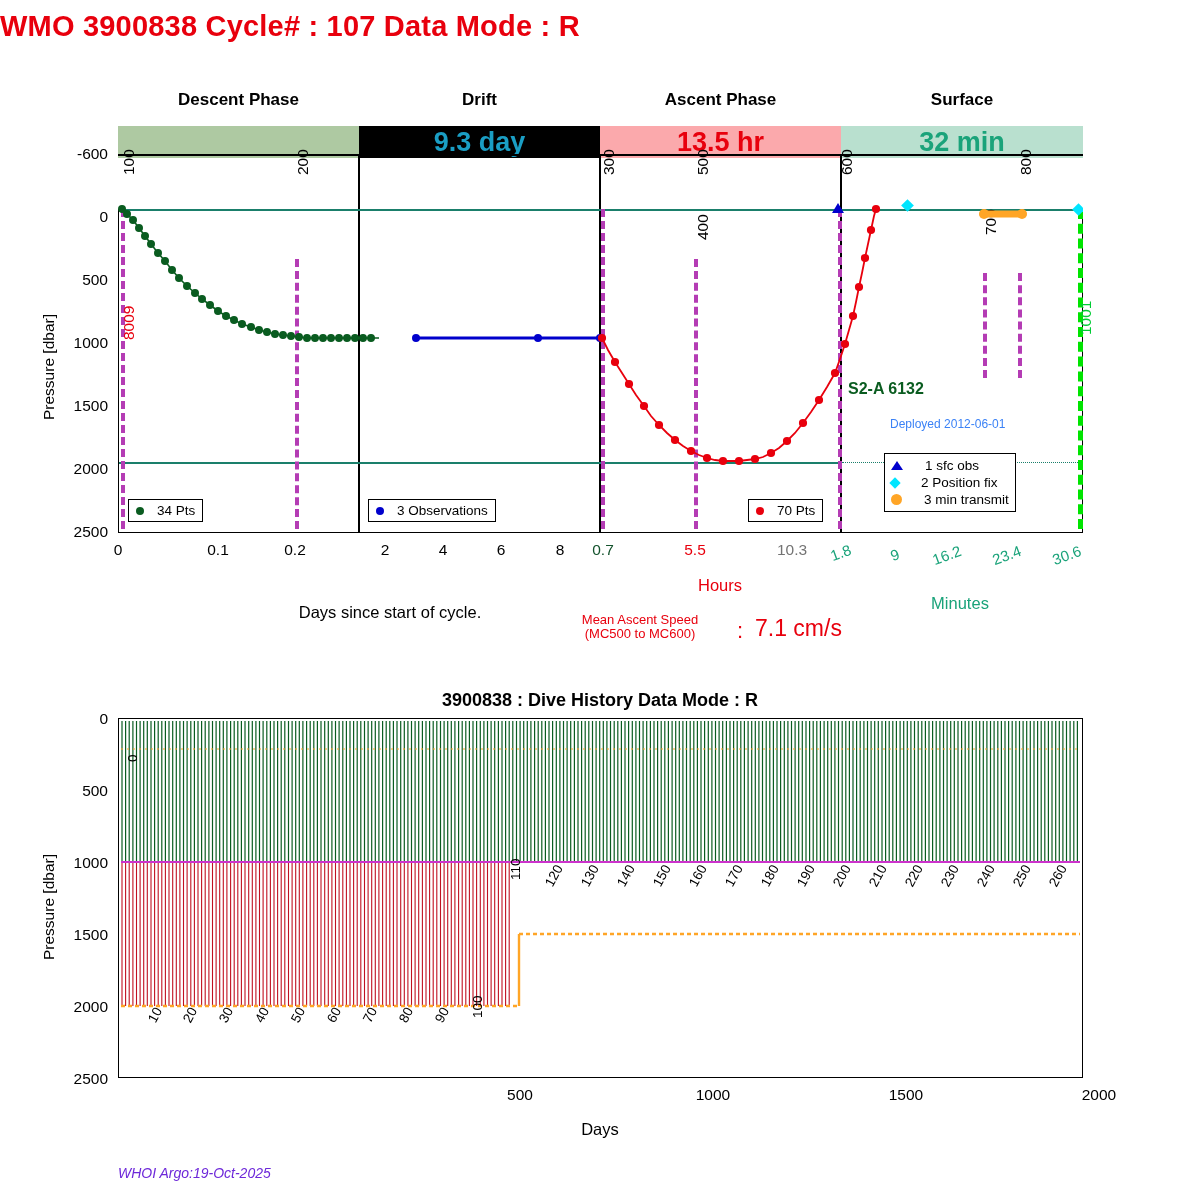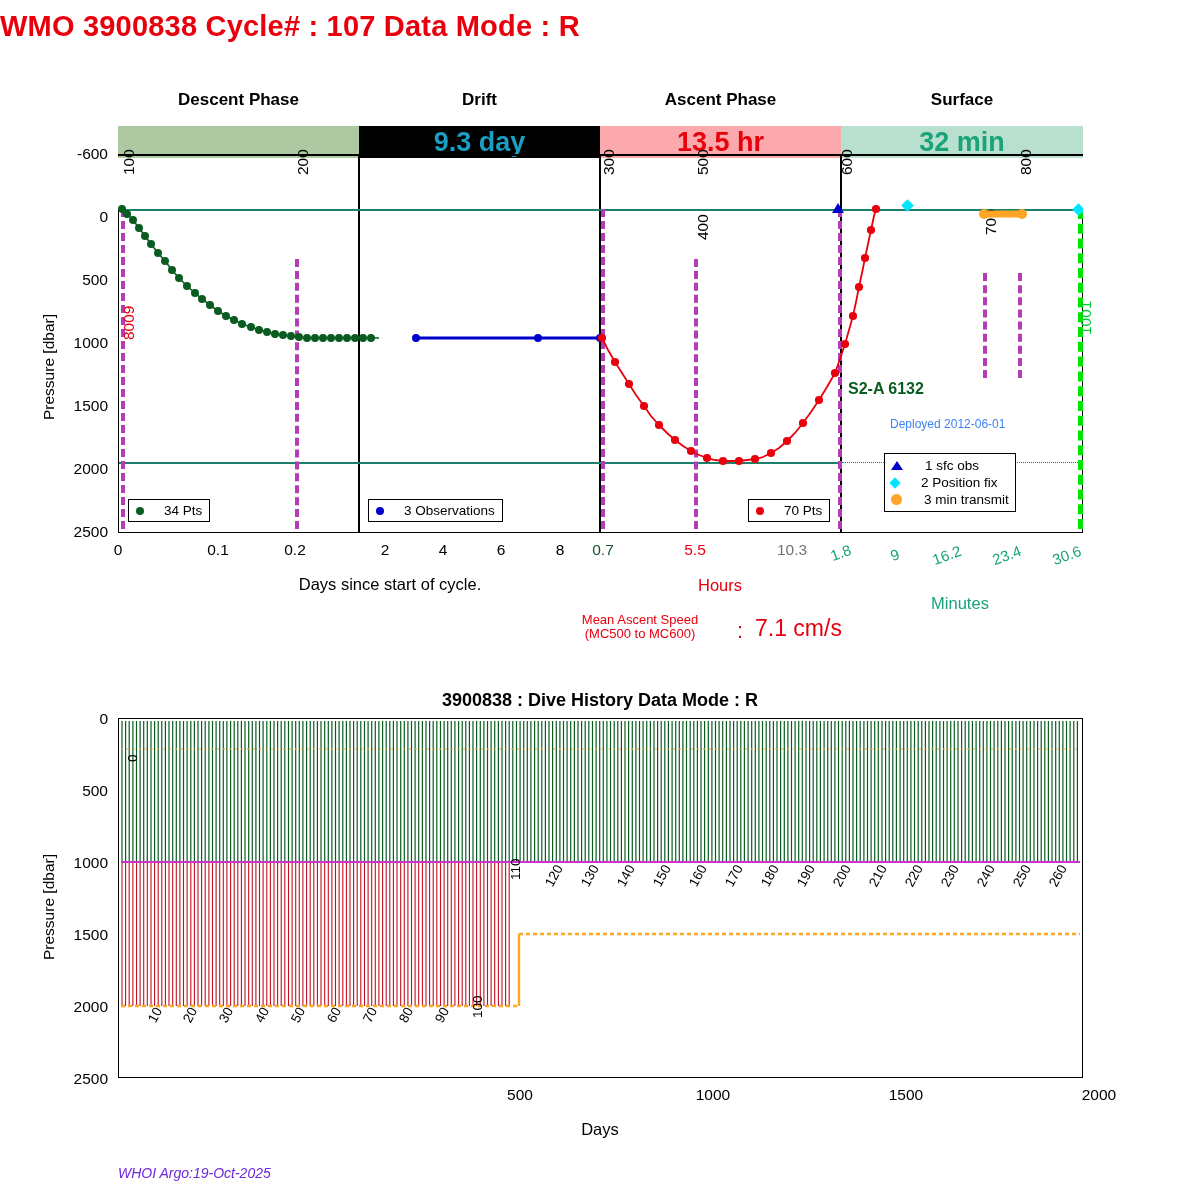--- a/index.html
+++ b/index.html
@@ -79,21 +79,21 @@
   }
 
   
   .legend-box {
     background: #fff;
     border: 1px solid #000;
     font-size: 13.5px;
     padding: 3px 7px;
     display: flex;
     align-items: center;
-    gap: 20px;
+    gap: 13px;
     white-space: nowrap;
   }
   .legend-rows {
     background: #fff;
     border: 1px solid #000;
     font-size: 13.5px;
     padding: 3px 6px;
     white-space: nowrap;
   }
   .legend-row { display: flex; align-items: center; gap: 22px; height: 17px; }
@@ -331,21 +331,21 @@
 <div class="abs xtick" style="left:583px; top:541px; width:40px; color:#14532d;">0.7</div>
 <div class="abs xtick" style="left:675px; top:541px; width:40px; color:#e8000d;">5.5</div>
 <div class="abs xtick" style="left:767px; top:541px; width:50px; color:#737373;">10.3</div>
 
 <div class="abs" style="left:828px; top:548px; transform:rotate(-20deg); transform-origin:left top; font-size:15px; color:#1aa37a;">1.8</div>
 <div class="abs" style="left:888px; top:548px; transform:rotate(-20deg); transform-origin:left top; font-size:15px; color:#1aa37a;">9</div>
 <div class="abs" style="left:930px; top:552px; transform:rotate(-20deg); transform-origin:left top; font-size:15px; color:#1aa37a;">16.2</div>
 <div class="abs" style="left:990px; top:552px; transform:rotate(-20deg); transform-origin:left top; font-size:15px; color:#1aa37a;">23.4</div>
 <div class="abs" style="left:1050px; top:552px; transform:rotate(-20deg); transform-origin:left top; font-size:15px; color:#1aa37a;">30.6</div>
 
-<div class="abs axis-title" style="left:200px; top:575px; width:380px;">Days since start of cycle.</div>
+<div class="abs axis-title" style="left:200px; top:603px; width:380px;">Days since start of cycle.</div>
 <div class="abs axis-title" style="left:650px; top:576px; width:140px; color:#e8000d;">Hours</div>
 <div class="abs axis-title" style="left:890px; top:594px; width:140px; color:#1aa37a;">Minutes</div>
 
 <div class="abs speed-sub" style="left:540px; top:613px; width:200px;">
   <div>Mean Ascent Speed</div>
   <div>(MC500 to MC600)</div>
 </div>
 <div class="abs" style="left:737px; top:618px; font-size:22px; color:#e8000d;">:</div>
 <div class="abs speed-line" style="left:755px; top:615px;">7.1 cm/s</div>
 

